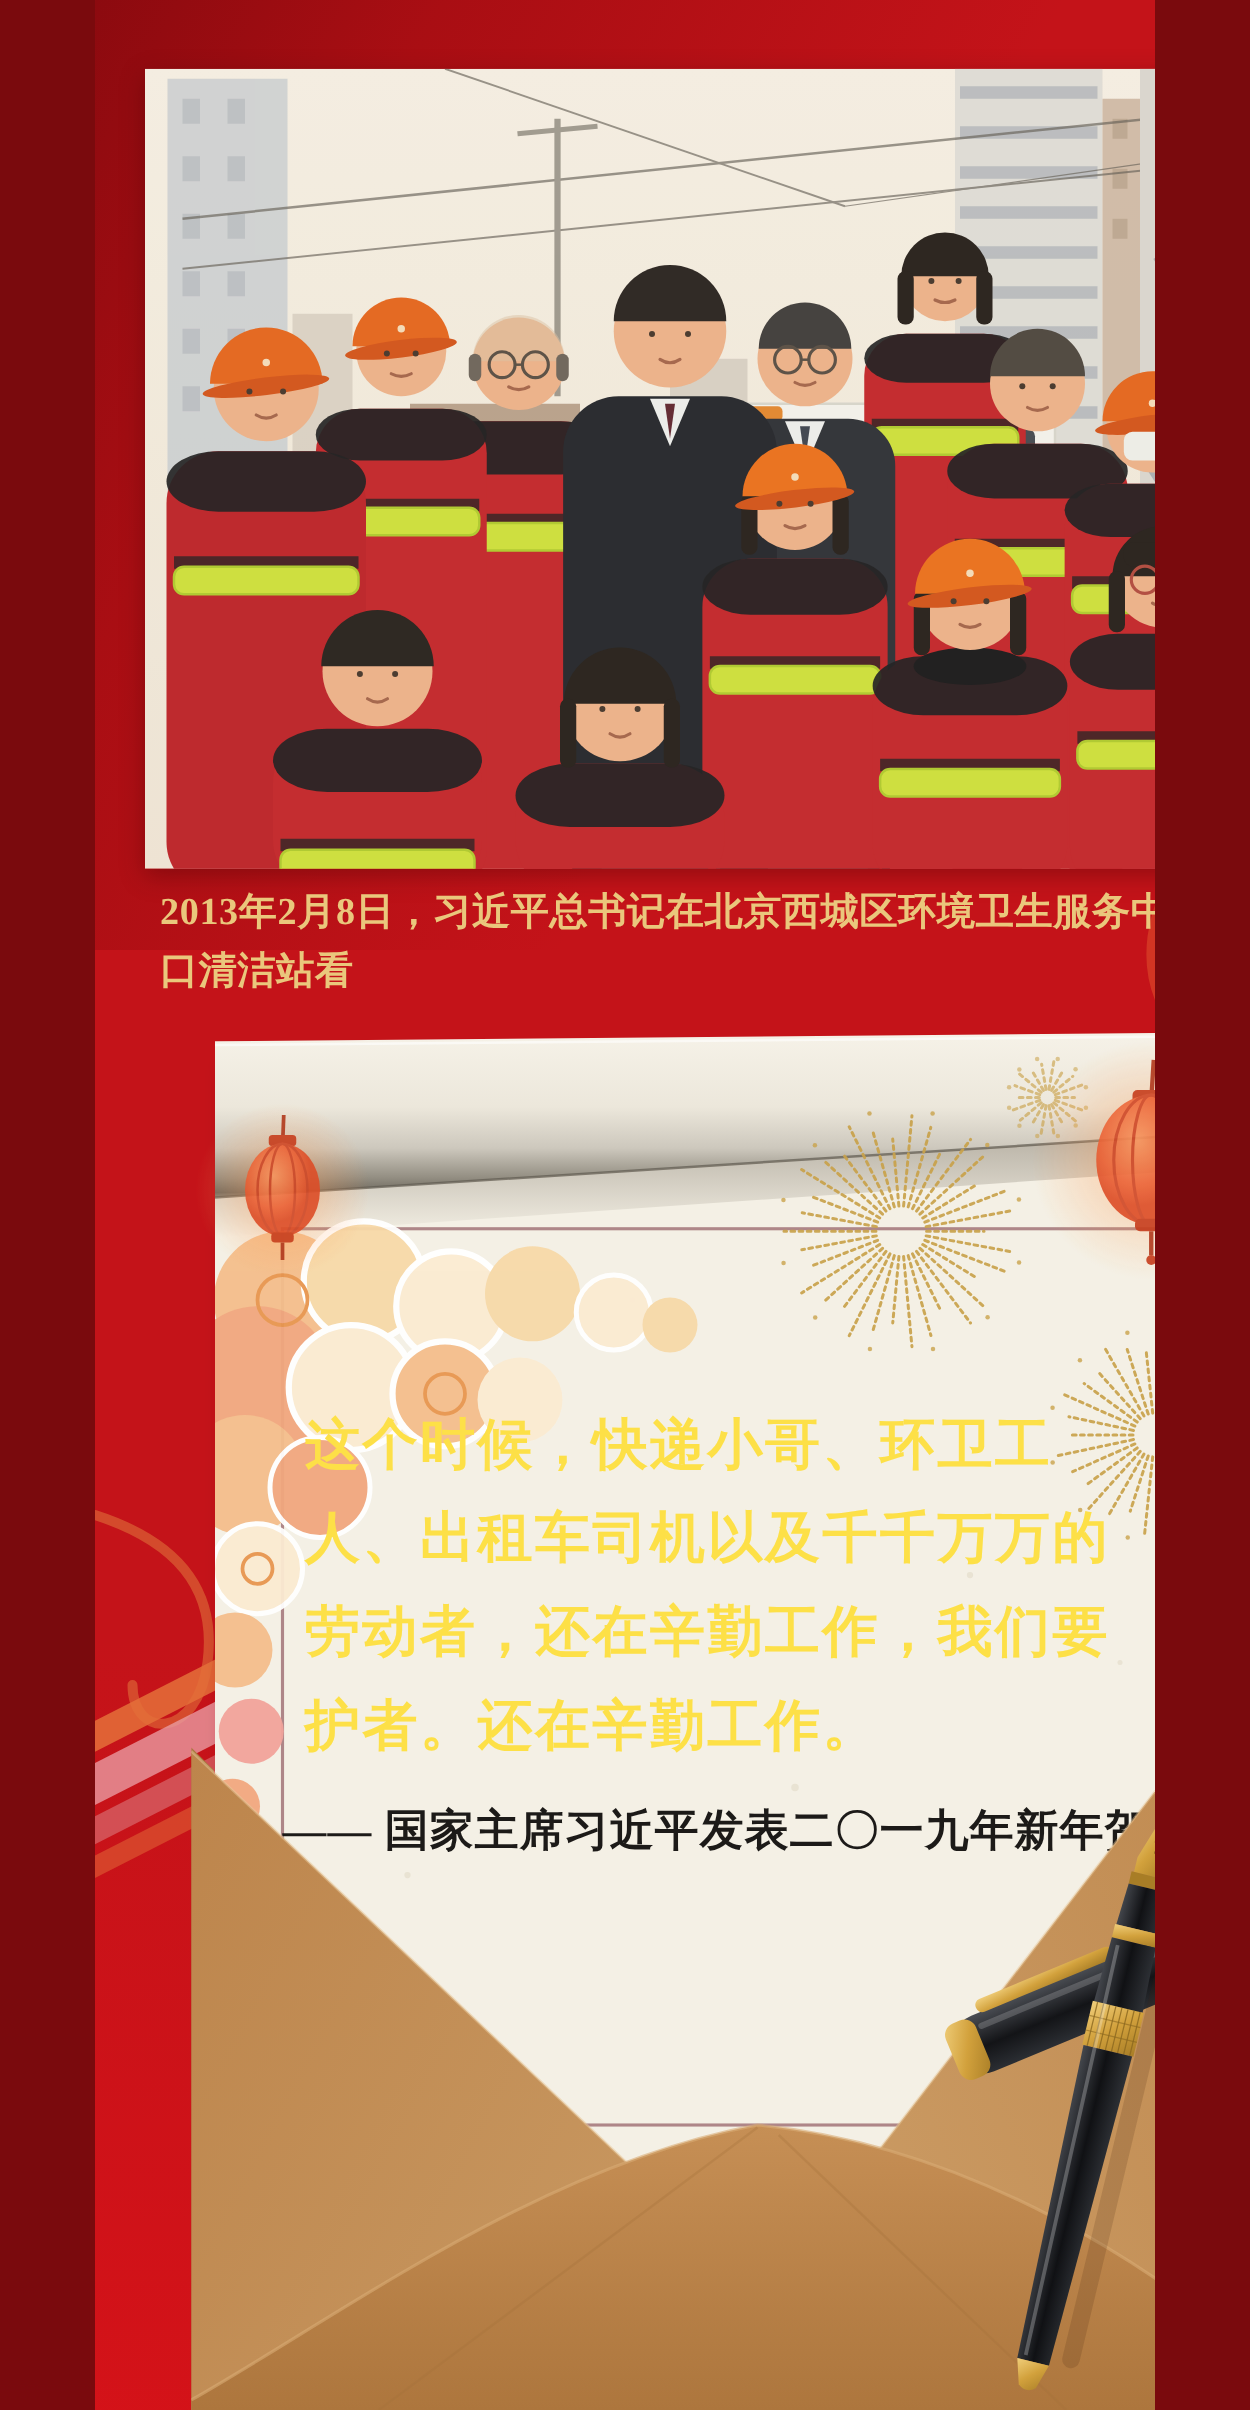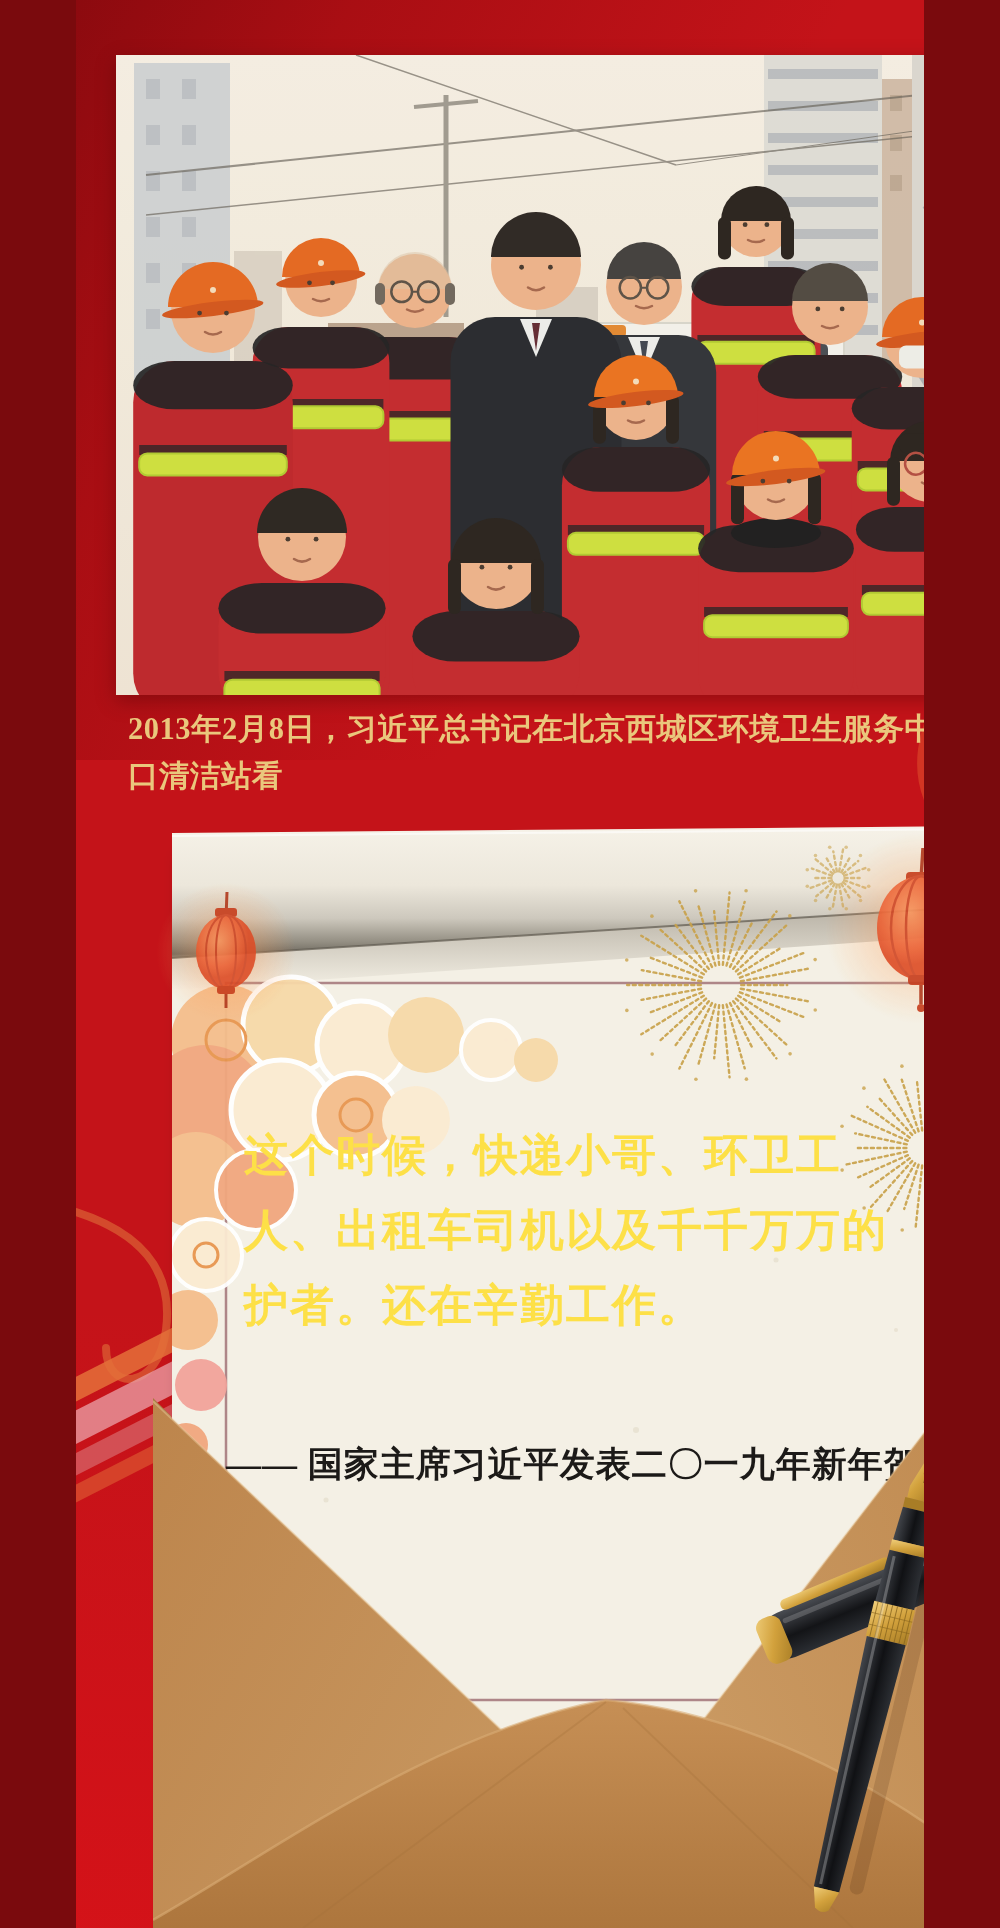--- a/index.html
+++ b/index.html
@@ -538,20 +538,21 @@
     </svg>
   </div>
 
   <div class="caption">
     <div>2013年2月8日，习近平总书记在北京西城区环境卫生服务中心手帕口清洁站看</div>
   </div>
 
   <div class="quote">
     <div class="qline">这个时候，快递小哥、环卫工</div>
     <div class="qline">人、出租车司机以及千千万万的</div>
+    <div class="qline">劳动者，还在辛勤工作，我们要</div>
     <div class="qline">护者。还在辛勤工作。</div>
   </div>
   <div class="attribution">—— 国家主席习近平发表二〇一九年新年贺词</div>
 
   <div class="envelope-wrap">
     <svg width="846" height="556" viewBox="0 0 846 556">
       <defs>
         <linearGradient id="flapL" x1="0" y1="0" x2="1" y2="0.5">
           <stop offset="0" stop-color="#bd854c"></stop>
             <stop offset="1" stop-color="#c99a63"></stop>

